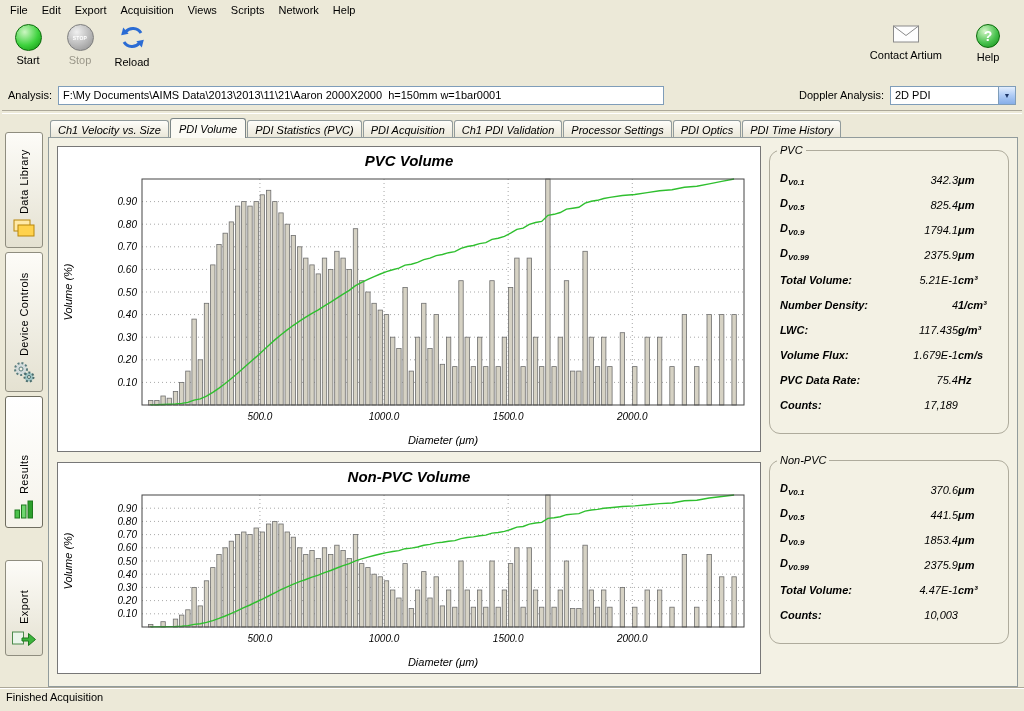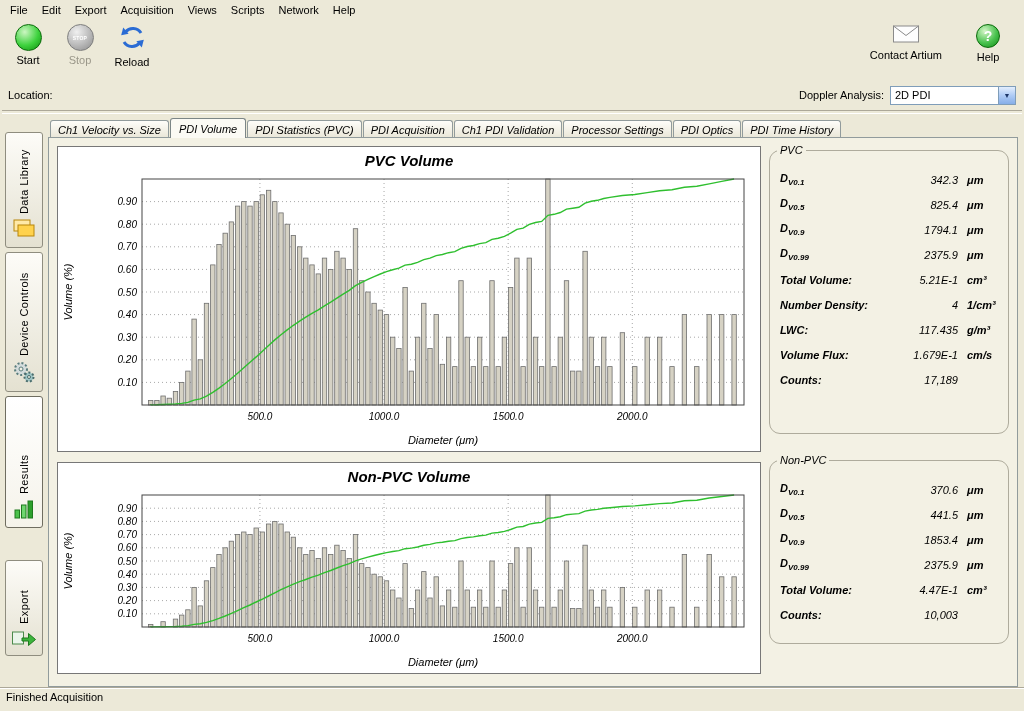--- a/index.html
+++ b/index.html
@@ -52,21 +52,21 @@
   .chart-title { text-align:center; font-size:15px; font-weight:bold; height:24px; padding-top:5px; }
   svg.chart { display:block; }
   
   .stats-col { flex:1; padding:2px 0 0 8px; }
   .groupbox { position:relative; border:1px solid #aeab9c; border-radius:11px; padding:16px 8px 4px 10px; }
   .groupbox-label { position:absolute; top:-7px; left:7px; background:#f3f1e4; padding:0 3px; }
   .stat-row { display:flex; align-items:center; height:25px; }
   .stat-label { flex:1; font-weight:bold; }
   .stat-label sub { font-size:8px; font-weight:bold; }
   .stat-value { width:72px; text-align:right; }
-  .stat-unit { width:42px; padding-left:9px; font-weight:bold; }
+  .stat-unit { width:42px; font-weight:bold; }
   .gb-pvc { height:284px; margin-top:2px; }
   .gb-npvc { height:184px; margin-top:26px; }
   
   .statusbar { height:20px; border-top:1px solid #aca899; box-shadow:inset 0 1px 0 #fff; padding:3px 6px; }
 </style>
 </head>
 <body>
 
 <div class="menubar">
     <span class="menu-item">File</span>
@@ -116,21 +116,22 @@
     <div class="tool-btn">
       <div class="sphere help">
           <span>?</span>
         </div>
       <span class="cap">Help</span>
     </div>
   </div>
 </div>
 
 <div class="locrow">
-  <span>Location:</span>
+  <span>Analysis:</span>
+  <input class="locinput" value="F:\My Documents\AIMS Data\2013\2013\11\21\Aaron 2000X2000  h=150mm w=1bar0001" style="">
   <span class="spacer"></span>
   <span>Doppler Analysis:</span>
   <div class="dropdown">
     <span class="val">2D PDI</span>
     <div class="dropbtn">▼</div>
   </div>
 </div>
 
 <div class="hsep"></div>
 
@@ -461,20 +462,25 @@
                 <span class="stat-label">LWC:</span>
                 <span class="stat-value">117.435</span>
                 <span class="stat-unit">g/m³</span>
               </div>
               <div class="stat-row">
                 <span class="stat-label">Volume Flux:</span>
                 <span class="stat-value">1.679E-1</span>
                 <span class="stat-unit">cm/s</span>
               </div>
               <div class="stat-row">
+                <span class="stat-label">PVC Data Rate:</span>
+                <span class="stat-value">75.4</span>
+                <span class="stat-unit">Hz</span>
+              </div>
+              <div class="stat-row">
                 <span class="stat-label">Counts:</span>
                 <span class="stat-value">17,189</span>
                 <span class="stat-unit"></span>
               </div>
             </div>
         </div>
         <div class="groupbox gb-npvc">
           <span class="groupbox-label">Non-PVC</span>
           <div id="npvc-rows">
               <div class="stat-row">

